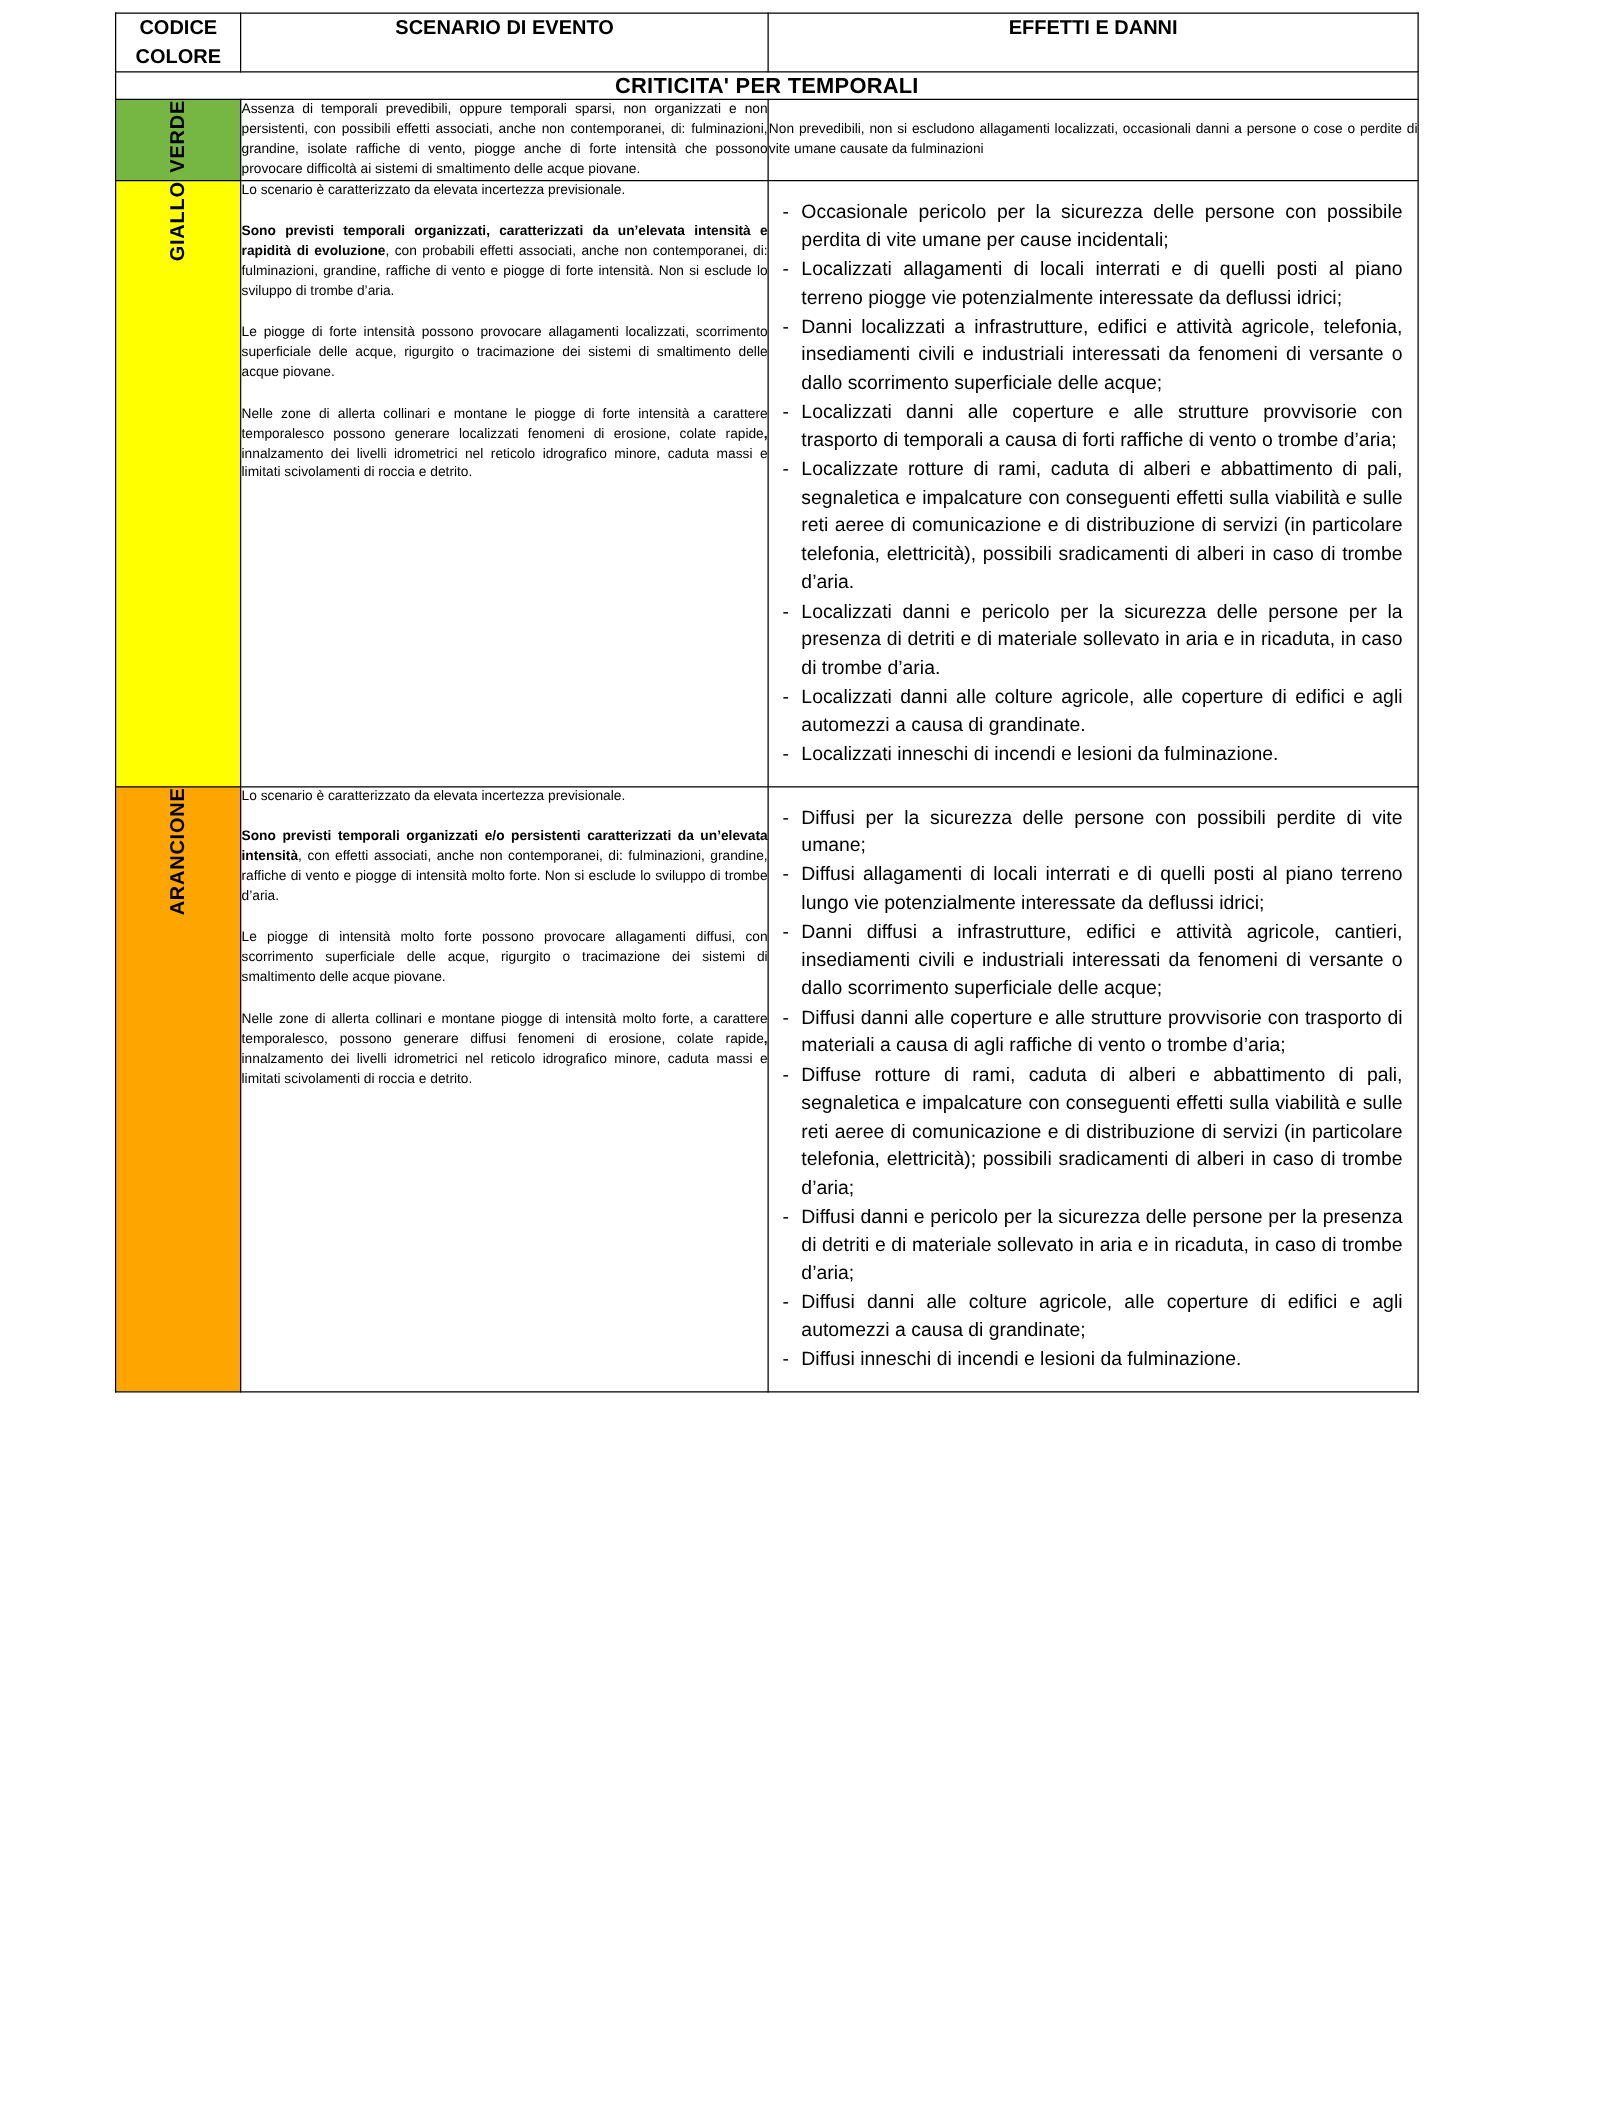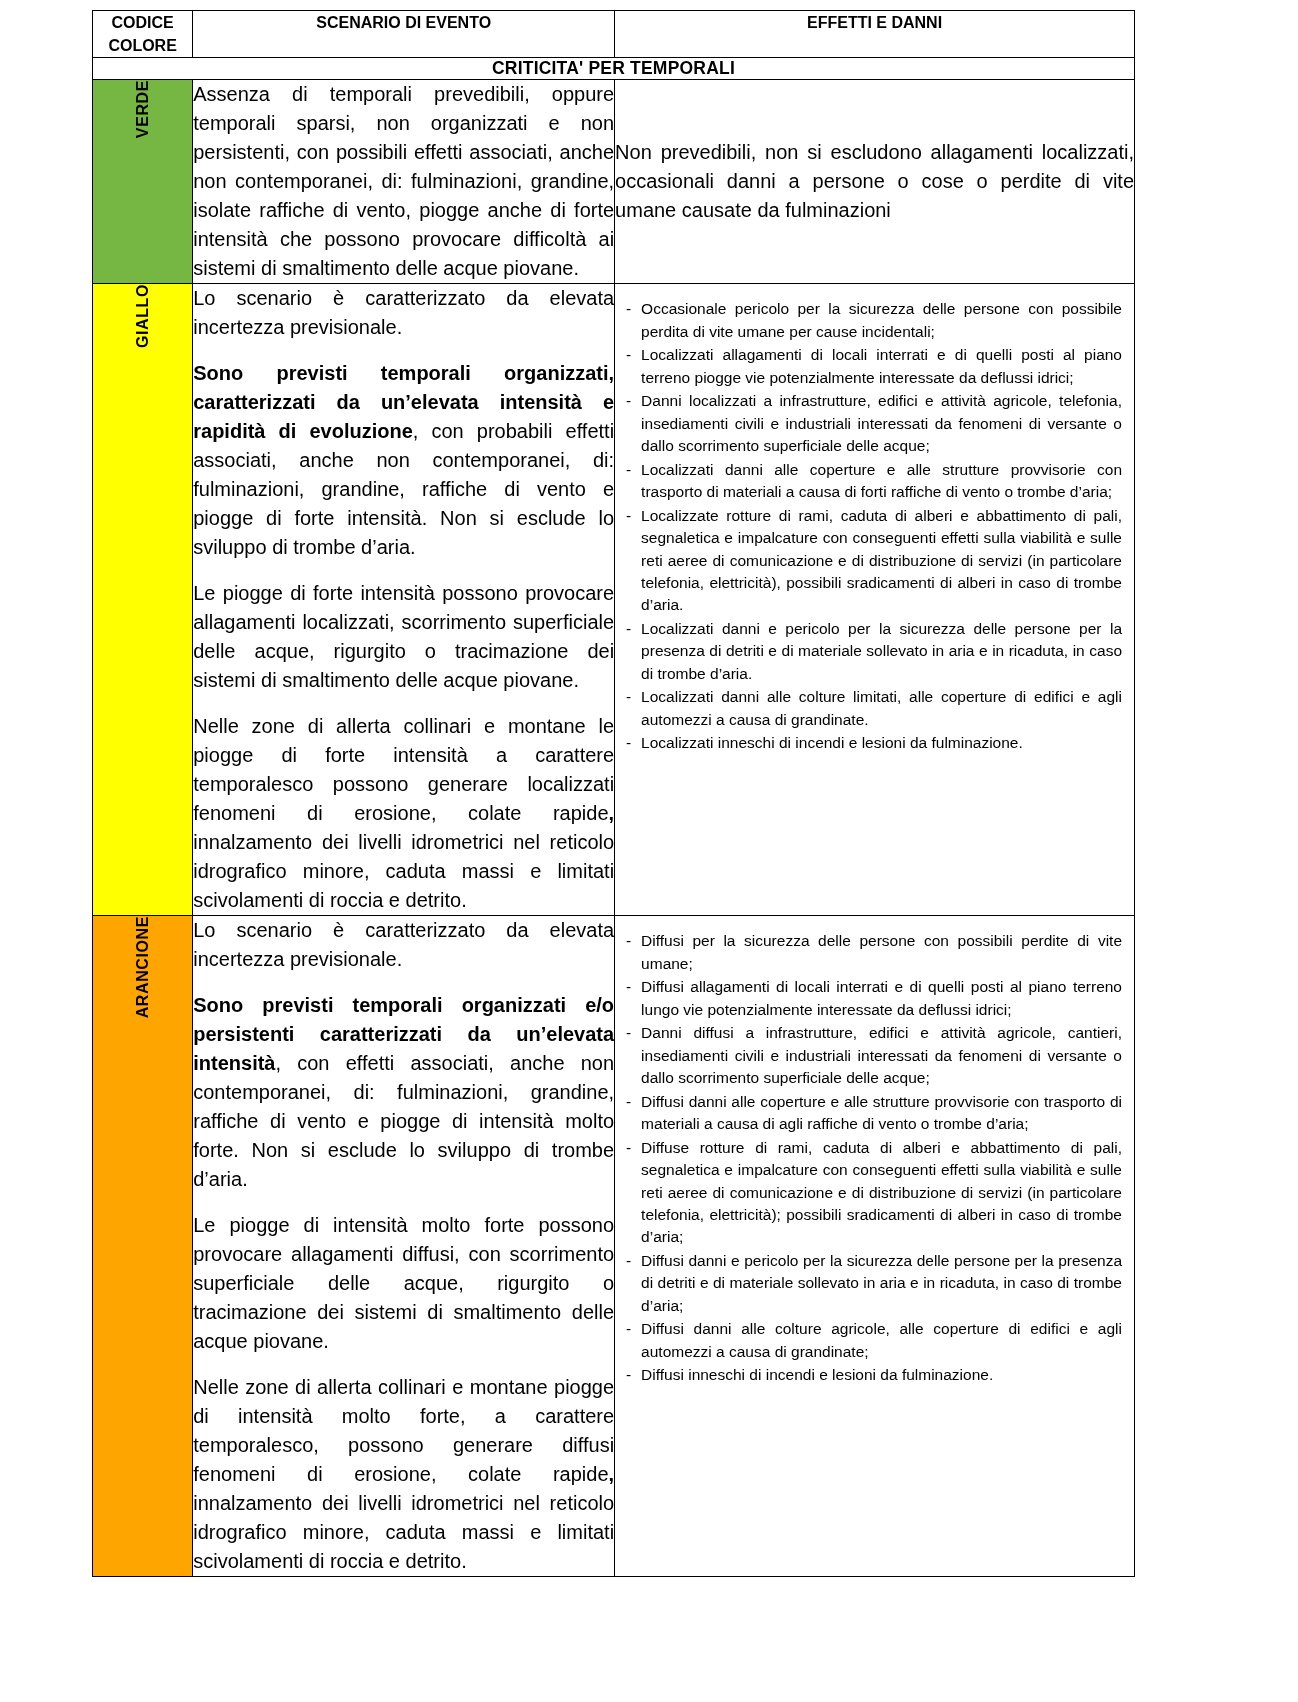--- a/index.html
+++ b/index.html
@@ -57,21 +57,21 @@
     transform: rotate(180deg);
     display: inline-block;
     font-weight: bold;
     font-size: 16px;
     letter-spacing: 0.6px;
     color: #000;
     white-space: nowrap;
   }
   .cell-text {
     padding: 16px 14px 14px 14px;
-    font-size: 20px;
+    font-size: 11px;
     line-height: 1.45;
     text-align: justify;
     text-justify: inter-word;
     hyphens: none;
   }
   .cell-text.mid {
     vertical-align: middle;
   }
   .cell-text p {
     margin: 0 0 17px 0;
@@ -142,24 +142,24 @@
             <p><span>Lo scenario è caratterizzato da elevata incertezza previsionale.</span></p>
             <p><b>Sono previsti temporali organizzati, caratterizzati da un’elevata intensità e rapidità di evoluzione</b><span>, con probabili effetti associati, anche non contemporanei, di: fulminazioni, grandine, raffiche di vento e piogge di forte intensità. Non si esclude lo sviluppo di trombe d’aria.</span></p>
             <p><span>Le piogge di forte intensità possono provocare allagamenti localizzati, scorrimento superficiale delle acque, rigurgito o tracimazione dei sistemi di smaltimento delle acque piovane.</span></p>
             <p><span>Nelle zone di allerta collinari e montane le piogge di forte intensità a carattere temporalesco possono generare localizzati fenomeni di erosione, colate rapide</span><b>,</b><span> innalzamento dei livelli idrometrici nel reticolo idrografico minore, caduta massi e limitati scivolamenti di roccia e detrito.</span></p>
           </td>
         <td class="eff-cell" id="eff-1">
             <ul class="dashlist">
               <li>Occasionale pericolo per la sicurezza delle persone con possibile perdita di vite umane per cause incidentali;</li>
               <li>Localizzati allagamenti di locali interrati e di quelli posti al piano terreno piogge vie potenzialmente interessate da deflussi idrici;</li>
               <li>Danni localizzati a infrastrutture, edifici e attività agricole, telefonia, insediamenti civili e industriali interessati da fenomeni di versante o dallo scorrimento superficiale delle acque;</li>
-              <li>Localizzati danni alle coperture e alle strutture provvisorie con trasporto di materiali a causa di forti raffiche di vento o trombe d’aria;</li>
+              <li>Localizzati danni alle coperture e alle strutture provvisorie con trasporto di temporali a causa di forti raffiche di vento o trombe d’aria;</li>
               <li>Localizzate rotture di rami, caduta di alberi e abbattimento di pali, segnaletica e impalcature con conseguenti effetti sulla viabilità e sulle reti aeree di comunicazione e di distribuzione di servizi (in particolare telefonia, elettricità), possibili sradicamenti di alberi in caso di trombe d’aria.</li>
               <li>Localizzati danni e pericolo per la sicurezza delle persone per la presenza di detriti e di materiale sollevato in aria e in ricaduta, in caso di trombe d’aria.</li>
-              <li>Localizzati danni alle colture limitati, alle coperture di edifici e agli automezzi a causa di grandinate.</li>
+              <li>Localizzati danni alle colture agricole, alle coperture di edifici e agli automezzi a causa di grandinate.</li>
               <li>Localizzati inneschi di incendi e lesioni da fulminazione.</li>
             </ul>
           </td>
       </tr>
 
       <tr>
         <td class="color-cell" id="cell-color-2" style="background: rgb(255, 165, 0);">
           <span class="vert">ARANCIONE</span>
         </td>
         <td class="cell-text" id="scen-2">

